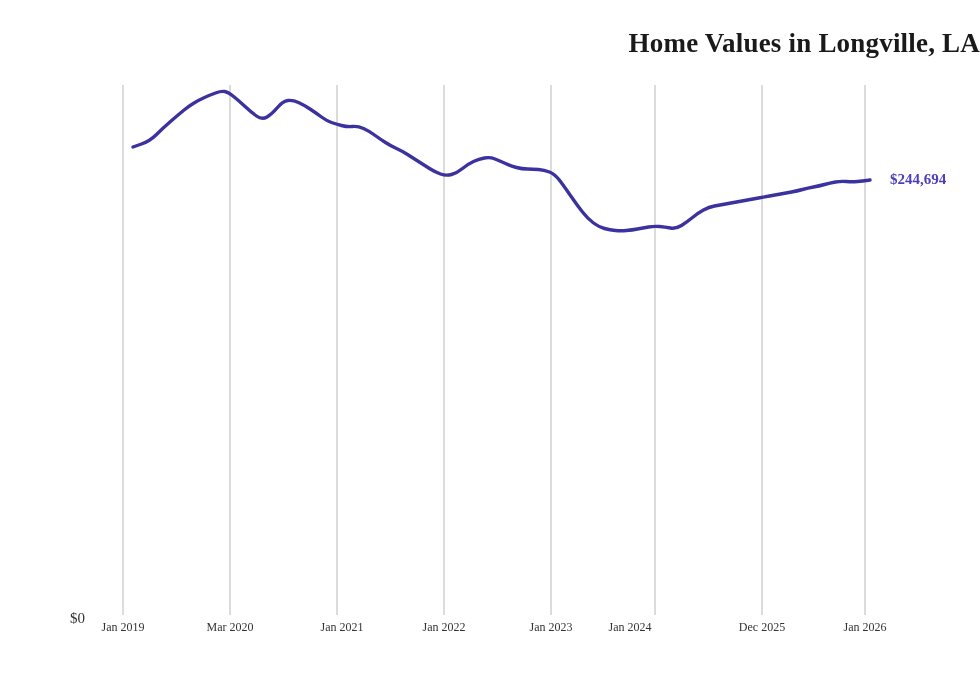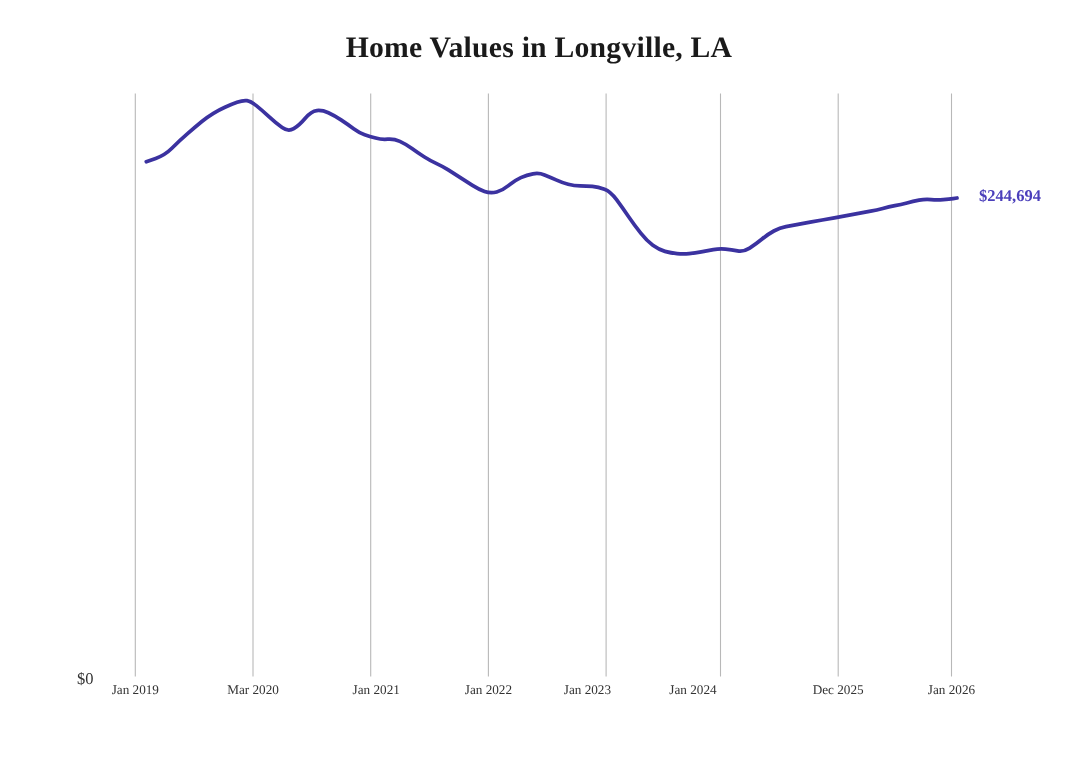--- a/index.html
+++ b/index.html
@@ -16,21 +16,21 @@
   }
   #chart-root {
     position: absolute;
     inset: 0;
   }
   .chart-title {
     position: absolute;
     top: 28px;
     left: 0;
     width: 980px;
-    text-align: center;
+    text-align: right;
     font-family: "Liberation Serif", serif;
     font-size: 27px;
     font-weight: bold;
     color: #1a1a1a;
     letter-spacing: 0.2px;
   }
   .plot {
     position: absolute;
     left: 0;
     top: 0;
@@ -89,21 +89,21 @@
       <line x1="865" x2="865" y1="85" y2="615" stroke="#b8b8b8" stroke-width="1"></line>
       <path d="M 133 147 Q 133 147 141.5 144 Q 150 141 156.5 134.5 Q 163 128 170.5 121.5 Q 178 115 183.5 110.5 Q 189 106 194 103 Q 199 100 204.5 97.5 Q 210 95 215.5 93 Q 221 91 224.5 91.5 Q 228 92 233 96 Q 238 100 244.5 106 Q 251 112 256.5 116 Q 262 120 267 117 Q 272 114 277.5 107.5 Q 283 101 288 100.5 Q 293 100 298.5 102.5 Q 304 105 310 109 Q 316 113 321.5 117 Q 327 121 331.5 122.5 Q 336 124 341.5 125.5 Q 347 127 352.5 126.5 Q 358 126 363.5 128.5 Q 369 131 374.5 135 Q 380 139 385.5 142.5 Q 391 146 396.5 148.5 Q 402 151 407.5 154.5 Q 413 158 418.5 161.5 Q 424 165 429.5 168.5 Q 435 172 440.5 174 Q 446 176 451.5 174.5 Q 457 173 462.5 168.5 Q 468 164 473.5 161.5 Q 479 159 484.5 158 Q 490 157 495 159 Q 500 161 505.5 163.5 Q 511 166 516.5 167.5 Q 522 169 527.5 169 Q 533 169 538.5 169.5 Q 544 170 549.5 172 Q 555 174 560.5 181.5 Q 566 189 571.5 197 Q 577 205 582.5 212 Q 588 219 593.5 223 Q 599 227 604.5 228.5 Q 610 230 615.5 230.5 Q 621 231 626.5 230.5 Q 632 230 637.5 229 Q 643 228 648.5 227 Q 654 226 659.5 226.5 Q 665 227 670.5 228 Q 676 229 681.5 225.5 Q 687 222 692.5 217.5 Q 698 213 703.5 210 Q 709 207 714.5 206 Q 720 205 725.5 204 Q 731 203 736.5 202 Q 742 201 747.5 200 Q 753 199 758.5 198 Q 764 197 769.5 196 Q 775 195 780.5 194 Q 786 193 791.5 192 Q 797 191 802.5 189.5 Q 808 188 813.5 187 Q 819 186 824.5 184.5 Q 830 183 835.5 182 Q 841 181 846.5 181.5 Q 852 182 857.5 181.5 Q 863 181 866.5 180.5 L 870 180" fill="none" stroke="#3b32a0" stroke-width="3.4" stroke-linecap="round" stroke-linejoin="round"></path>
     </svg>
 
   <div class="y-zero-label">$0</div>
 
   <div class="x-tick-label" id="xt0" style="left: 123px;">Jan 2019</div>
   <div class="x-tick-label" id="xt1" style="left: 230px;">Mar 2020</div>
   <div class="x-tick-label" id="xt2" style="left: 318px; margin-left: 24px;">Jan 2021</div>
   <div class="x-tick-label" id="xt3" style="left: 444px;">Jan 2022</div>
-  <div class="x-tick-label" id="xt4" style="left: 534px;">Jan 2023</div>
+  <div class="x-tick-label" id="xt4" style="left: 551px;">Jan 2023</div>
   <div class="x-tick-label" id="xt5" style="left: 630px;">Jan 2024</div>
   <div class="x-tick-label" id="xt6" style="left: 762px;">Dec 2025</div>
   <div class="x-tick-label" id="xt7" style="left: 865px;">Jan 2026</div>
 
   <div class="end-label" id="end-label" style="left: 890px; top: 171px;">$244,694</div>
 
 
 </div>
 
 </body></html>

